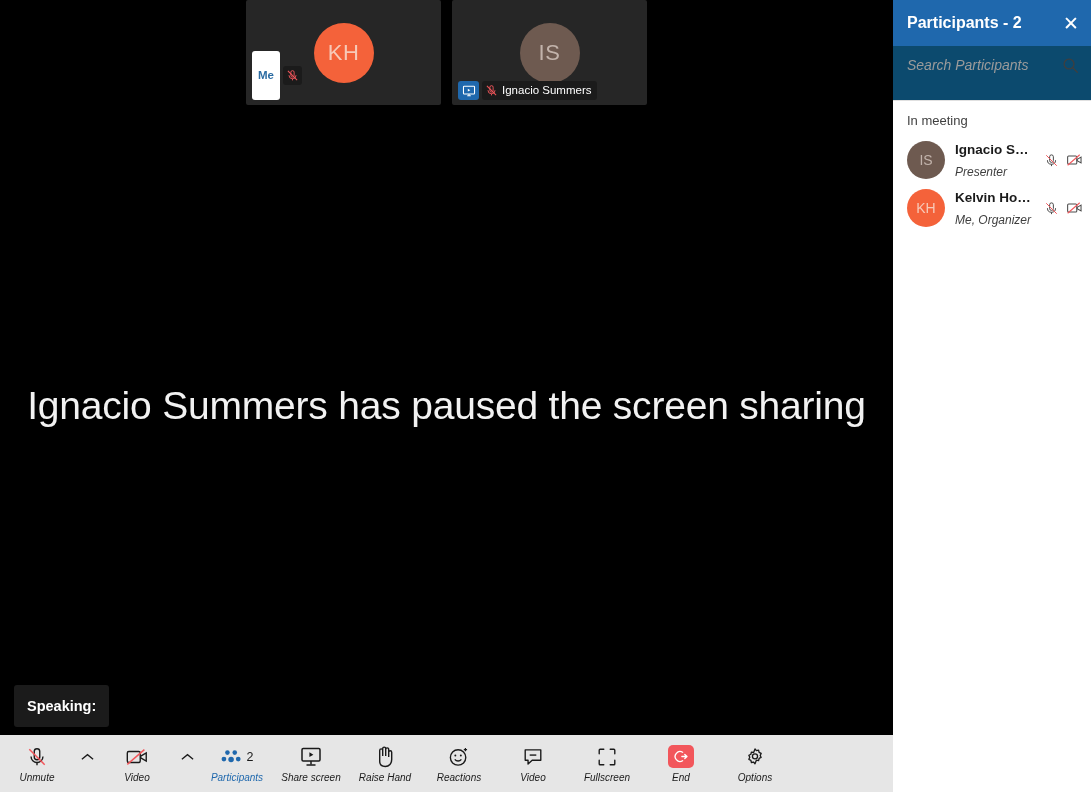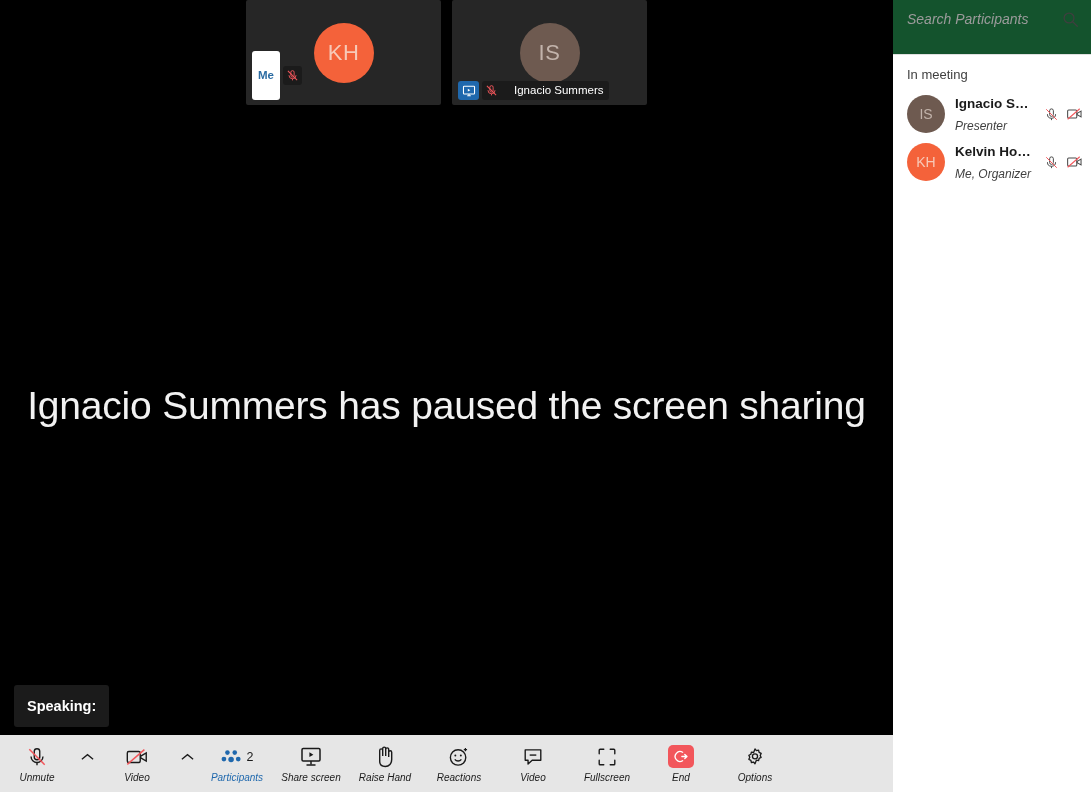--- a/index.html
+++ b/index.html
@@ -43,21 +43,21 @@
     background: #fff; color: #2b6ca3;
     font-size: 11.5px; font-weight: 600;
     padding: 19px 6px; border-radius: 3px;
     line-height: 1;
   }
   .badge-dark {
     background: #1b1b1b; border-radius: 3px;
     display: flex; align-items: center; gap: 4px;
     padding: 3px 6px 3px 3px; height: 19px;
   }
-  .badge-dark .nm { color: #fff; font-size: 11.5px; line-height: 1; white-space: nowrap; margin-left: 12px; }
+  .badge-dark .nm { color: #fff; font-size: 11.5px; line-height: 1; white-space: nowrap; }
   .badge-mic-solo {
     background: #1b1b1b; border-radius: 3px;
     width: 19px; height: 19px;
     display: flex; align-items: center; justify-content: center;
   }
   .badge-share {
     background: #1f68ad; border-radius: 3px;
     width: 21px; height: 19px;
     display: flex; align-items: center; justify-content: center;
   }
@@ -113,21 +113,21 @@
   .panel-header {
     background: #1f68ad; height: 46px;
     display: flex; align-items: center; justify-content: space-between;
     padding: 0 12px 0 14px;
   }
   .panel-title { color: #fff; font-size: 16px; font-weight: 600; }
   .panel-close { color: #fff; font-size: 19px; cursor: pointer; line-height: 1; }
   .panel-search {
     height: 55px; display: flex; align-items: center;
     padding: 0 12px 16px 14px; border-bottom: 1px solid #e0e0e0;
-    background: #14532d;
+    background: #0c4a6e;
   }
   .search-input {
     flex: 1; border: none; outline: none;
     font-size: 14px; font-style: italic; color: #999;
     font-family: "Liberation Sans", sans-serif;
     background: transparent; min-width: 0;
   }
   .search-input::placeholder { color: #9b9b9b; font-style: italic; }
   .section-label {
     font-size: 13px; font-weight: 400; color: #3f3f3f;
@@ -328,20 +328,24 @@
           <path d="M12 3.2l1.5 1.9 2.4-.5.6 2.4 2.2 1.1-1 2.2 1 2.2-2.2 1.1-.6 2.4-2.4-.5L12 19.4l-1.5-1.9-2.4.5-.6-2.4-2.2-1.1 1-2.2-1-2.2 2.2-1.1.6-2.4 2.4.5z" fill="none" stroke="#1a1a1a" stroke-width="1.45" stroke-linejoin="round"></path>
           <circle cx="12" cy="11.3" r="2.8" fill="none" stroke="#1a1a1a" stroke-width="1.45"></circle>
         </svg>
       </span>
       <span class="tb-label">Options</span>
     </div>
   </div>
 
   <div class="panel">
 
+    <div class="panel-header">
+      <span class="panel-title">Participants - 2</span>
+      <span class="panel-close">✕</span>
+    </div>
 
     <div class="panel-search">
       <input class="search-input" type="text" placeholder="Search Participants" style="">
       <svg width="17" height="17" viewBox="0 0 20 20">
         <circle cx="8.3" cy="8.3" r="5.8" fill="none" stroke="#3f3f3f" stroke-width="1.5"></circle>
         <path d="M12.6 12.6 18 18" stroke="#3f3f3f" stroke-width="1.5" stroke-linecap="round"></path>
       </svg>
     </div>
 
     <div class="section-label">In meeting</div>

